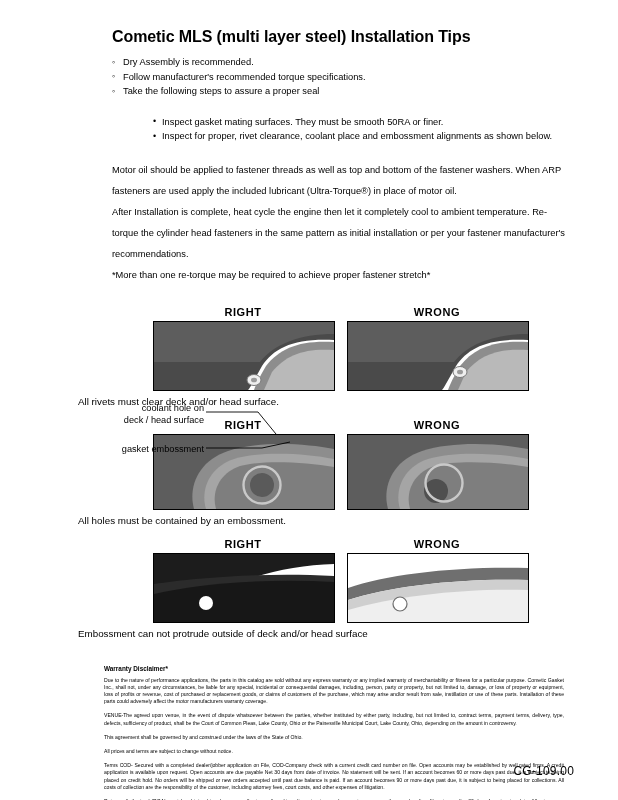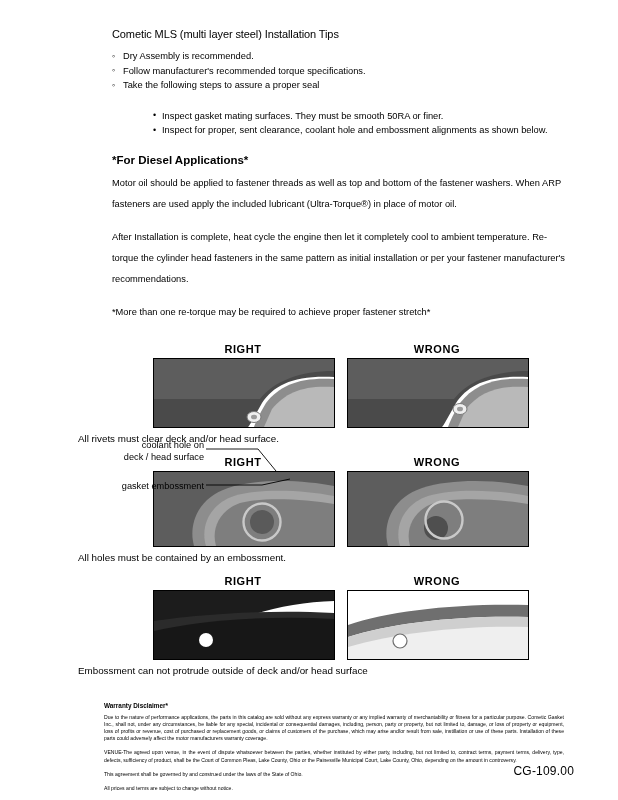--- a/index.html
+++ b/index.html
@@ -16,22 +16,22 @@
     overflow: hidden;
   }
   .page {
     position: relative;
     width: 618px;
     height: 800px;
     box-sizing: border-box;
     padding: 28px 44px 0 44px;
   }
   h1.title {
-    font-size: 11px;
-    font-weight: normal;
+    font-size: 16px;
+    font-weight: bold;
     margin: 0 0 9px 68px;
     letter-spacing: -0.1px;
   }
   ul.bullets {
     list-style: none;
     margin: 0 0 0 68px;
     padding: 0;
   }
   ul.bullets > li {
     font-size: 9.3px;
@@ -68,21 +68,21 @@
     font-size: 11.5px;
     font-weight: bold;
     margin: 16px 0 7px 68px;
   }
   p.para {
     font-size: 9.3px;
     line-height: 21px;
     margin: 0 0 0 68px;
     max-width: 460px;
   }
-  p.para + p.para { margin-top: 12px; }
+  p.para + p.para { margin-top: 0; }
 
   
   .figures {
     margin: 20px 0 0 0;
     position: relative;
   }
   .figrow {
     display: flex;
     gap: 14px;
     justify-content: center;
@@ -164,26 +164,25 @@
 
   <h1 class="title">Cometic MLS (multi layer steel) Installation Tips</h1>
 
   <ul class="bullets">
     <li><span>Dry Assembly is recommended.</span></li>
     <li><span>Follow manufacturer's recommended torque specifications.</span></li>
     <li>
       <span>Take the following steps to assure a proper seal</span>
       <ul class="subbullets">
         <li><span>Inspect gasket mating surfaces.  They must be smooth 50RA or finer.</span></li>
-        <li><span>Inspect for proper, sent clearance, coolant hole and embossment alignments as shown below.</span></li>
+        <li><span>Inspect for proper, rivet clearance, coolant place and embossment alignments as shown below.</span></li>
       </ul>
     </li>
   </ul>
 
-  <h2 class="subtitle">*For Diesel Applications*</h2>
 
   <p class="para">Motor oil should be applied to fastener threads as well as top and bottom of the fastener washers.  When ARP fasteners are used apply the included lubricant (Ultra-Torque®) in place of motor oil.</p>
   <p class="para">After Installation is complete, heat cycle the engine then let it completely cool to ambient temperature. Re-torque the cylinder head fasteners in the same pattern as initial installation or per your fastener manufacturer's recommendations.</p>
   <p class="para">*More than one re-torque may be required to achieve proper fastener stretch*</p>
 
   <div class="figures">
 
     <div class="figrow">
       <div class="figcell">
         <div class="figlabel">RIGHT</div>

